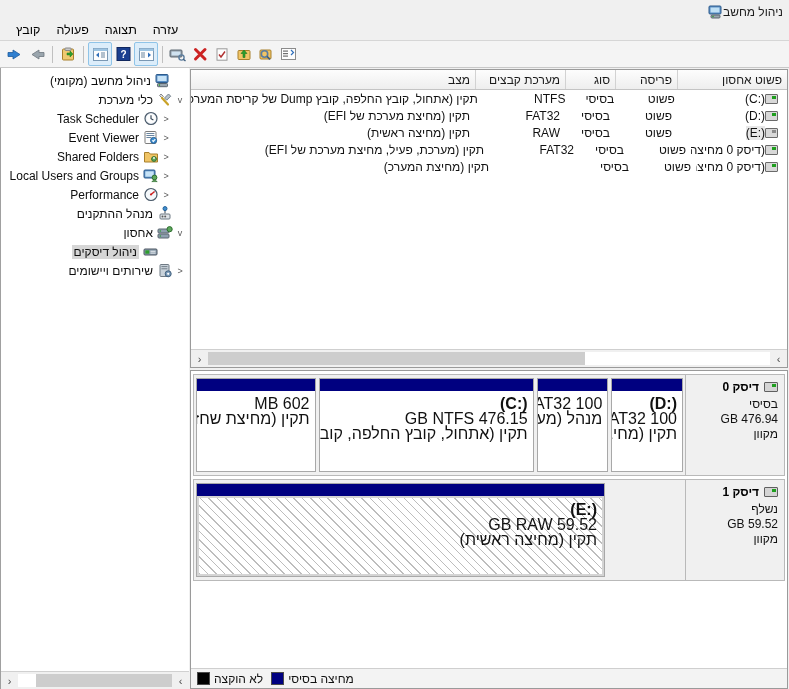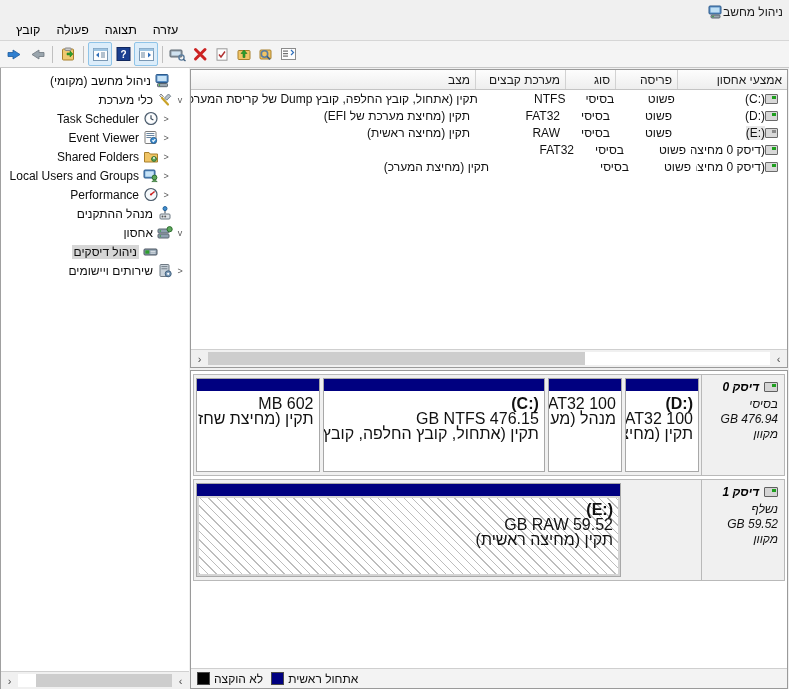--- a/index.html
+++ b/index.html
@@ -77,22 +77,22 @@
   .drive-ico::after{content:"";position:absolute;right:1px;top:1px;width:4px;height:3px;background:#1e9e1e;}
   .drive-ico.gray::after{background:#8a8a8a;}
   .vname.hl{background:#e8e8e8;}
   .vol-hscroll{height:17px;border-top:1px solid #cfcfcf;background:#f0f0f0;display:flex;
                align-items:center;flex-direction:row;flex:none;}
 
   
   .graph{flex:1 1 auto;margin:2px 1px 0 1px;background:#fff;border:1px solid #9a9a9a;
          display:flex;flex-direction:column;overflow:hidden;position:relative;}
   .disk-row{display:flex;flex-direction:row;flex:none;height:105px;padding:3px 2px 0 2px;box-sizing:border-box;}
-  .disk-info{width:84px;flex:none;background:#f0f0f0;border:1px solid #b9b9b9;
-             box-sizing:border-box;padding:5px 6px 0 4px;text-align:right;font-style:italic;}
+  .disk-info{width:100px;flex:none;background:#f0f0f0;border:1px solid #b9b9b9;
+             box-sizing:border-box;padding:5px 6px 0 4px;text-align:right;}
   .disk-info .dtitle{display:flex;align-items:center;flex-direction:row;justify-content:flex-start;
                      font-weight:bold;font-size:12px;margin-bottom:3px;}
   .disk-info .dtitle .dico{width:12px;height:8px;border:1px solid #5f5f5f;background:#d4d4d4;
                            margin-left:5px;flex:none;position:relative;border-radius:1px;}
   .disk-info .dtitle .dico::after{content:"";position:absolute;right:1px;top:1px;width:4px;height:3px;background:#1e9e1e;}
   .disk-info .dline{font-size:12px;line-height:15px;color:#111;}
   .parts{flex:1 1 auto;display:flex;flex-direction:row;min-width:0;
          border:1px solid #b9b9b9;border-right:0;box-sizing:border-box;background:#f0f0f0;
          padding:3px 2px 3px 2px;gap:3px;}
   .part{box-sizing:border-box;background:#fff;border:1px solid #a8a8a8;
@@ -247,21 +247,21 @@
       </svg>
     </div>
   </div>
 
   <div class="body">
 
     <div class="content">
 
       <div class="vol-wrap">
         <div class="vol-header">
-          <div class="vh" style="width:110px">אמצעי אחסון</div>
+          <div class="vh" style="width:110px">פשוט אחסון</div>
           <div class="vh" style="width:62px">פריסה</div>
           <div class="vh" style="width:50px">סוג</div>
           <div class="vh" style="width:90px">מערכת קבצים</div>
           <div class="vh" style="flex:1 1 auto;min-width:0">מצב</div>
         </div>
 
         <div class="vol-rows">
 
           <div class="vrow">
             <div class="vc name" style="width:110px">
@@ -297,20 +297,21 @@
           </div>
 
           <div class="vrow">
             <div class="vc name" style="width:96px">
               <span class="drive-ico"></span>
               <span class="vname">(דיסק 0 מחיצה 2)</span>
             </div>
             <div class="vc" style="width:62px">פשוט</div>
             <div class="vc" style="width:50px">בסיסי</div>
             <div class="vc" style="width:90px;direction:ltr;justify-content:flex-end">FAT32</div>
+            <div class="vc" style="flex:1 1 auto;min-width:0;justify-content:flex-start">תקין (מערכת, פעיל, מחיצת מערכת של EFI)</div>
           </div>
 
           <div class="vrow">
             <div class="vc name" style="width:91px">
               <span class="drive-ico"></span>
               <span class="vname">(דיסק 0 מחיצה 4)</span>
             </div>
             <div class="vc" style="width:62px">פשוט</div>
             <div class="vc" style="width:50px">בסיסי</div>
             <div class="vc" style="width:90px;direction:ltr;justify-content:flex-end"></div>
@@ -395,21 +396,21 @@
                 <div class="pline">תקין (מחיצה ראשית)</div>
               </div>
             </div>
           </div>
         </div>
 
         <div style="flex:1 1 auto"></div>
 
         <div class="legend">
           <div class="lg">
-            <span>אתחול ראשית</span>
+            <span>מחיצה בסיסי</span>
             <span class="sw navy"></span>
           </div>
           <div class="lg">
             <span>לא הוקצה</span>
             <span class="sw black"></span>
           </div>
         </div>
       </div>
     </div>
 

